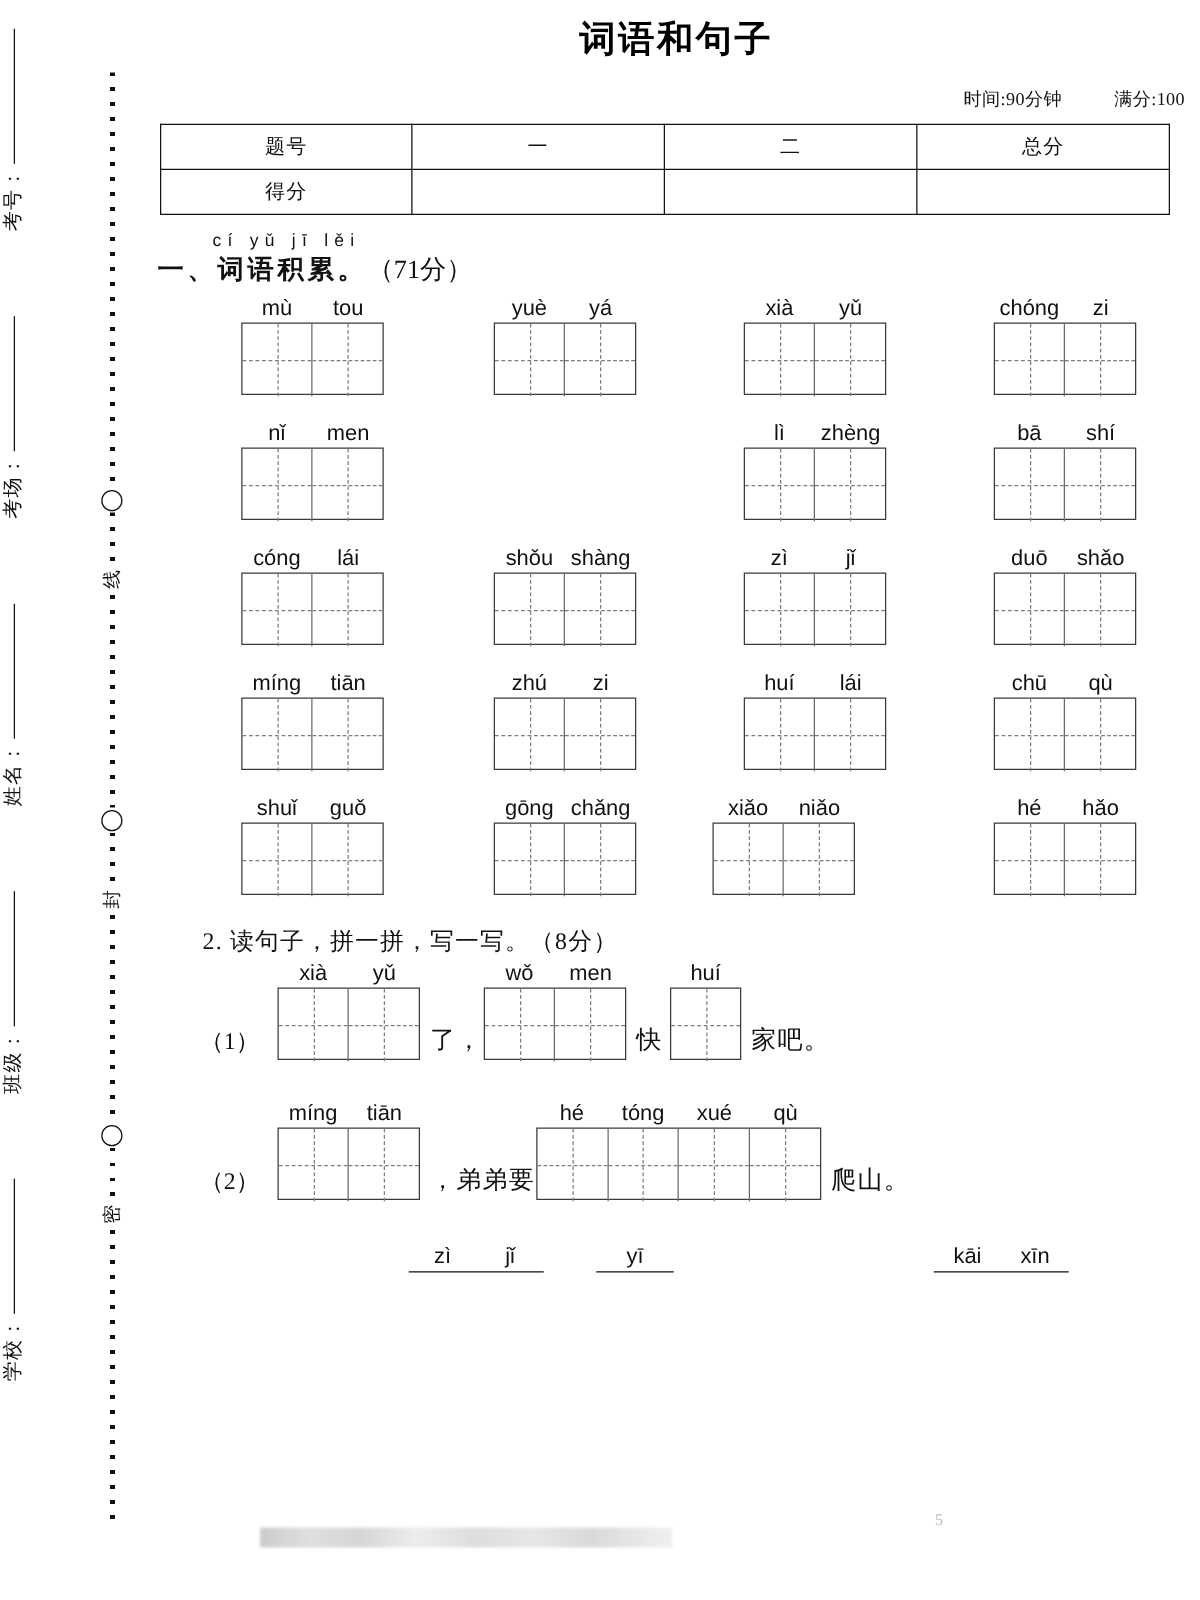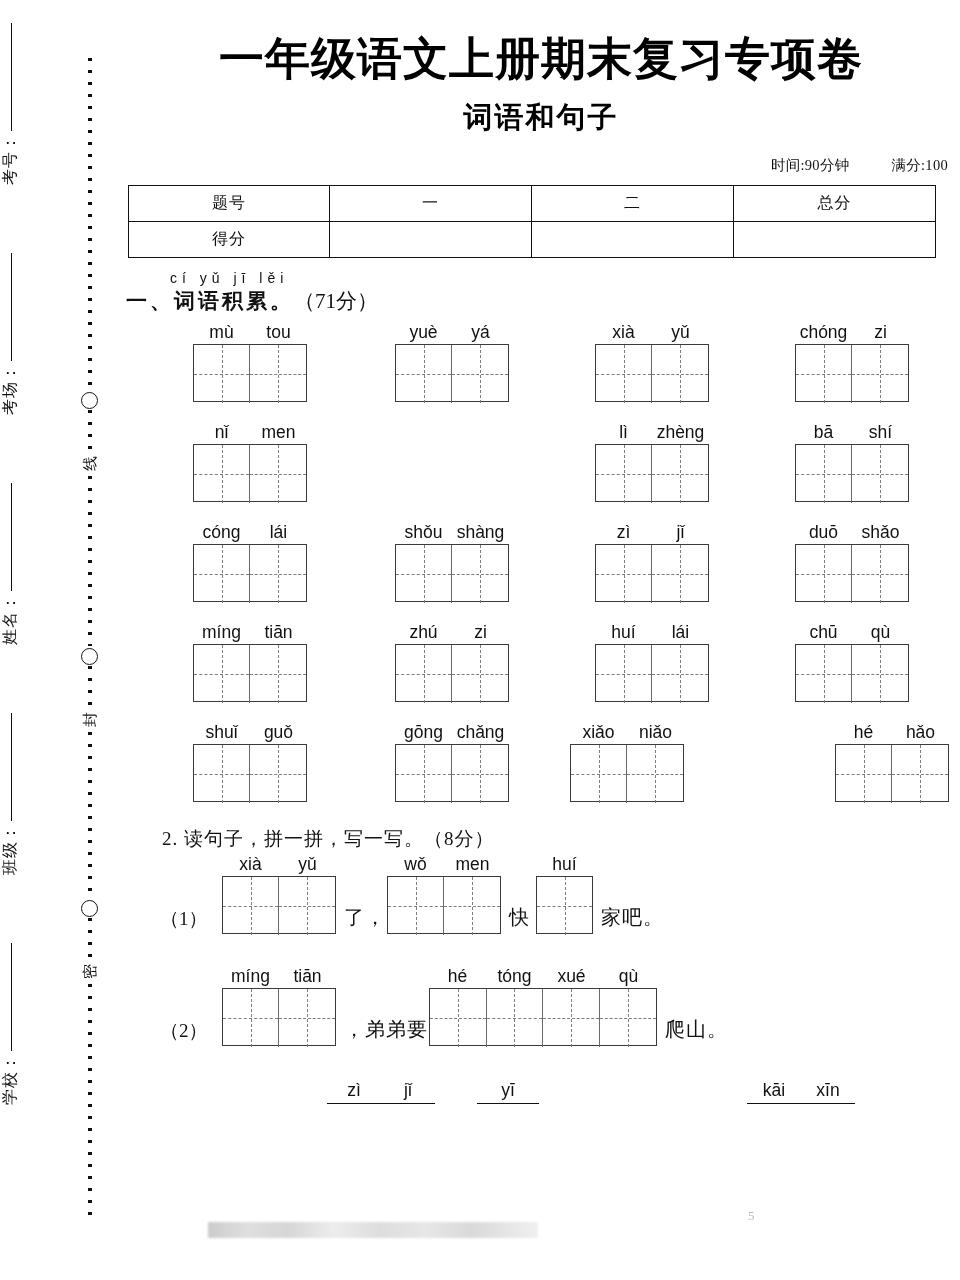--- a/index.html
+++ b/index.html
@@ -304,21 +304,20 @@
     <div class="dotseg" style="top:674px; height:166px;"></div>
     <div class="seal-ring" style="top:842px;"></div>
     <div class="dotseg" style="top:860px; height:44px;"></div>
     <div class="seal-char" style="top:904px;">密</div>
     <div class="dotseg" style="top:926px; height:234px;"></div>
   </div>
 </div>
 
 <div id="sheet">
 
-  <h1 id="paper-title">一年级语文上册期末复习专项卷</h1>
   <h2 id="paper-subtitle">词语和句子</h2>
 
   <div id="exam-meta">
     <span>时间:90分钟</span>
     <span class="meta-gap"></span>
     <span>满分:100</span>
   </div>
 
   <table id="score-table">
     <tbody>
@@ -474,21 +473,21 @@
             <div class="tz-cell" style="width: 57px; height: 58px;"></div>
           </div>
         </div>
         <div class="grid-item" style="left: 448px;">
           <div class="grid-pinyin" style="width: 114px;"><span class="syl" style="width: 57px;">xiǎo</span><span class="syl" style="width: 57px;">niǎo</span></div>
           <div class="tianzige" style="width: 114px; height: 58px;">
             <div class="tz-cell" style="width: 57px; height: 58px;"></div>
             <div class="tz-cell" style="width: 57px; height: 58px;"></div>
           </div>
         </div>
-        <div class="grid-item" style="left: 673px; margin-left: 40px;">
+        <div class="grid-item" style="left: 673px;">
           <div class="grid-pinyin" style="width: 114px;"><span class="syl" style="width: 57px;">hé</span><span class="syl" style="width: 57px;">hǎo</span></div>
           <div class="tianzige" style="width: 114px; height: 58px;">
             <div class="tz-cell" style="width: 57px; height: 58px;"></div>
             <div class="tz-cell" style="width: 57px; height: 58px;"></div>
           </div>
         </div>
       </div>
     </div>
 
   <div class="question-line" style="margin-top:6px;">2. 读句子，拼一拼，写一写。（8分）</div>

